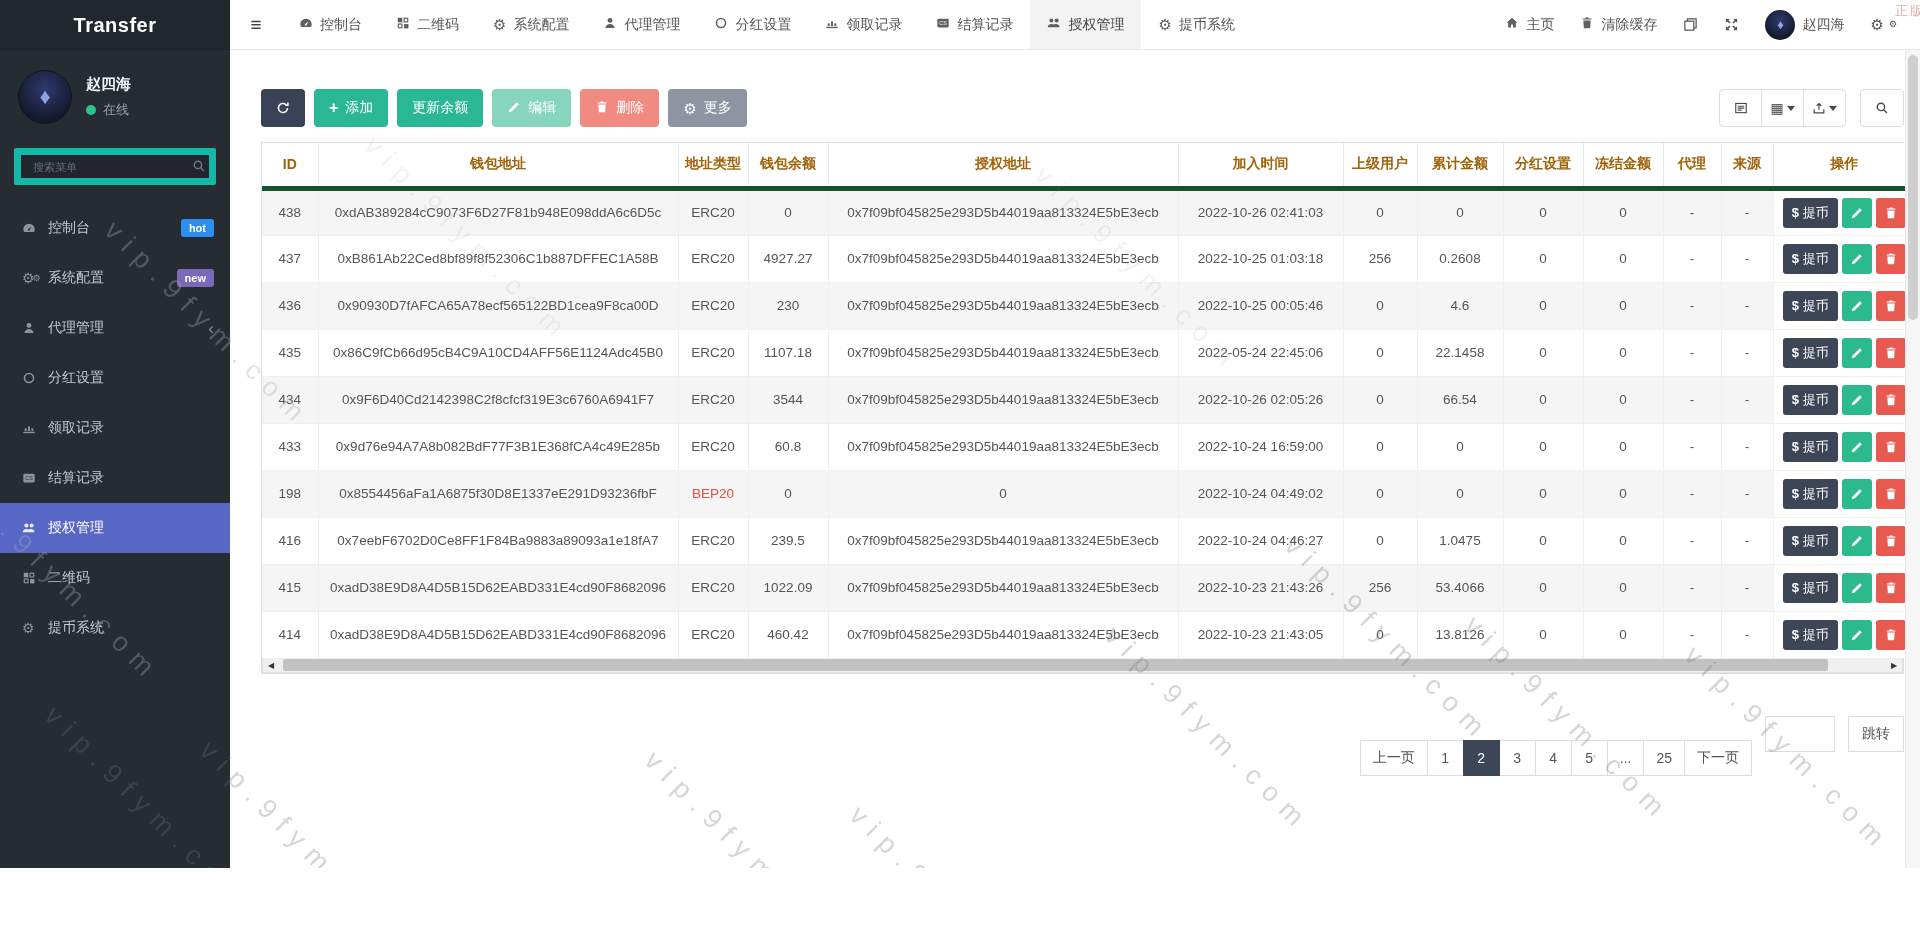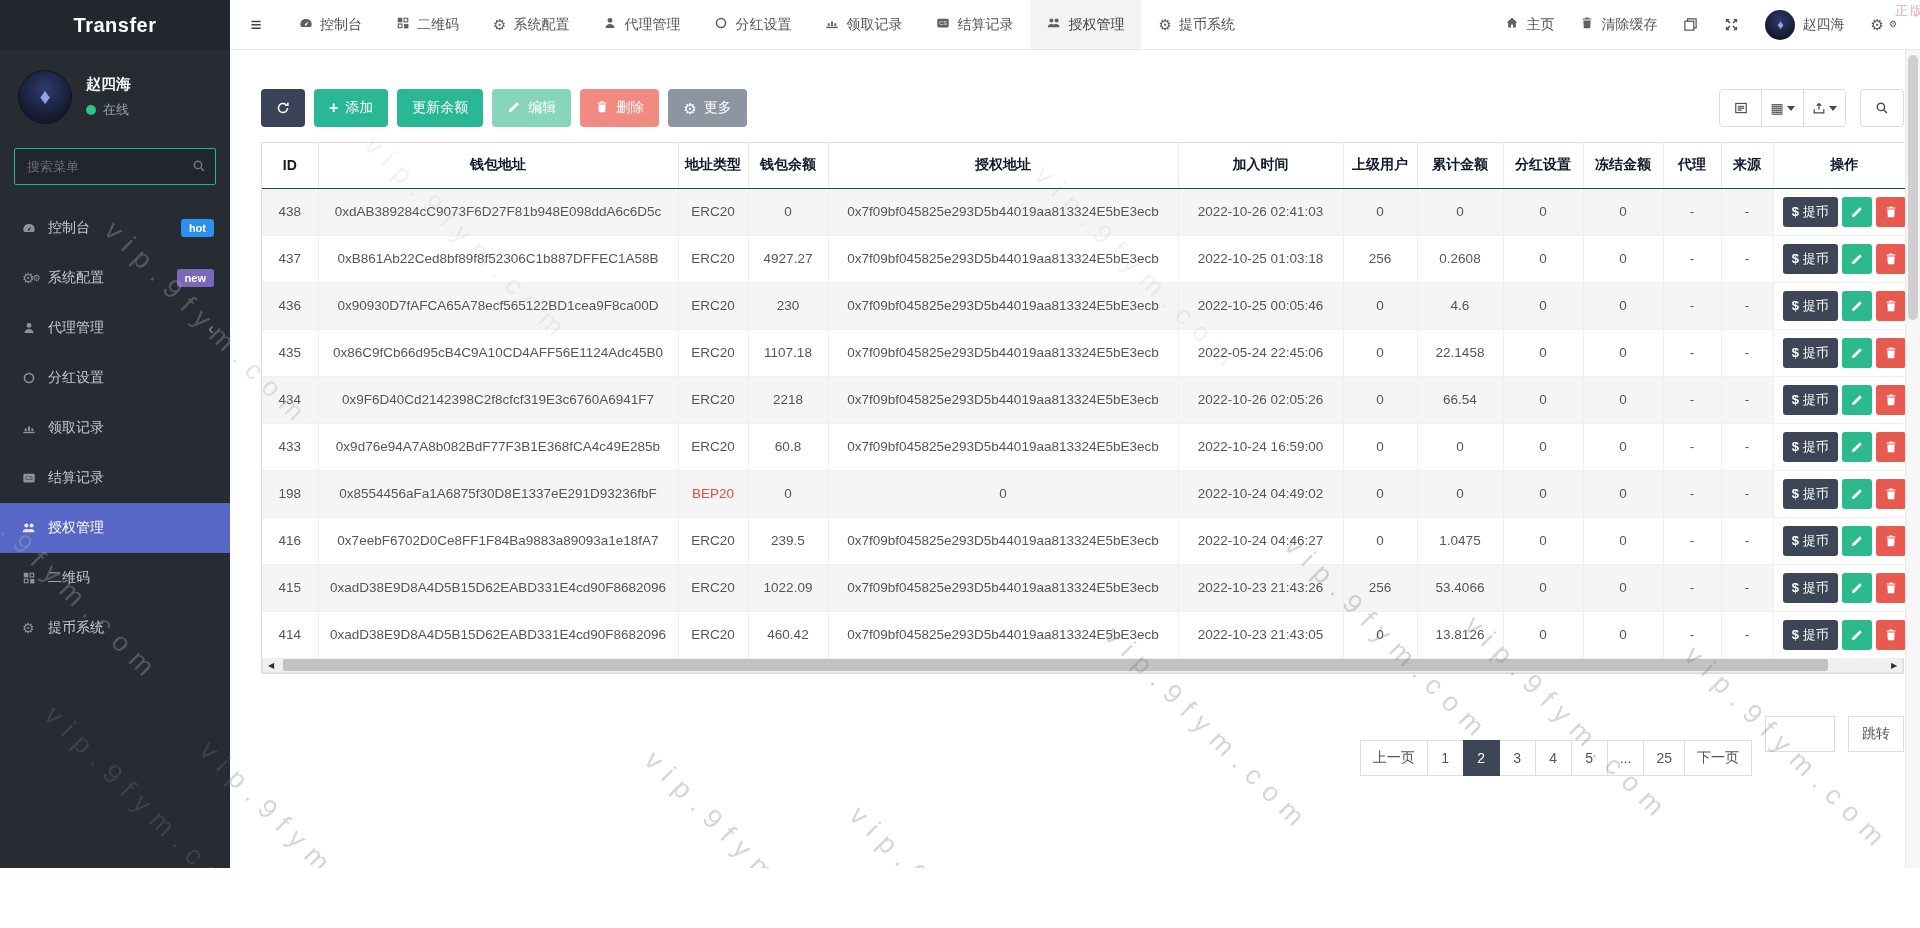--- a/index.html
+++ b/index.html
@@ -12,22 +12,22 @@
            display:flex; align-items:center; justify-content:center; letter-spacing:.5px; cursor:pointer; }
   .userpanel { display:flex; align-items:center; gap:14px; padding:20px 18px 16px 18px; }
   .avatar { width:54px; height:54px; border-radius:50%; flex:0 0 54px;
             background:radial-gradient(circle at 50% 35%, #2e3a6e 0%, #141a2c 70%);
             display:flex; align-items:center; justify-content:center; color:#8fa2e8; font-size:22px;
             border:1px solid #11151f; }
   .uname { color:#f2f4f6; font-size:15px; font-weight:bold; margin-bottom:7px; }
   .ustatus { display:flex; align-items:center; gap:7px; color:#97a0a9; font-size:13px; }
   .dot { width:10px; height:10px; border-radius:50%; background:#2bc48a; }
   .sb-search { position:relative; margin:8px 14px 18px 14px; }
-  .sb-search input { width:100%; height:37px; background:#22262c; border:1px solid #14b8a6; border-radius:2px;
-                     color:#aeb6be; font-size:13px; padding:0 34px 0 12px; outline:none; }
+  .sb-search input { width:100%; height:37px; background:#22262c; border:7px solid #14b8a6; border-radius:2px;
+                     color:#aeb6be; font-size:11px; padding:0 34px 0 12px; outline:none; }
   .sb-search input::placeholder { color:#646d77; }
   .sb-search .ic { position:absolute; right:10px; top:11px; color:#707a84; }
   .menu-item { display:flex; align-items:center; height:50px; padding:0 16px 0 22px;
                color:#c2c8ce; font-size:14px; cursor:pointer; }
   .menu-item .mi-icon { width:26px; color:#8b939b; display:inline-flex; align-items:center; font-size:14px; }
   .menu-item.active { background:#5867c6; color:#fff; }
   .menu-item.active .mi-icon { color:#e8ebff; }
   .badge { margin-left:auto; font-size:11px; font-weight:bold; color:#fff; border-radius:3px; padding:3px 8px; }
   .badge.hot { background:#2d8ff0; }
   .badge.new { background:#7a68b8; }
@@ -70,22 +70,22 @@
           display:flex; align-items:center; justify-content:center; gap:3px; cursor:pointer; margin-left:-1px; }
   .bgroup .gbtn:first-child { border-radius:4px 0 0 4px; margin-left:0; }
   .bgroup .gbtn:last-child { border-radius:0 4px 4px 0; }
   .gbtn.solo { border-radius:4px; margin-left:14px; width:44px; }
   .caret { width:0; height:0; border:4px solid transparent; border-top:5px solid #4a4a4a; margin-top:5px; }
   .grid-glyph { font-size:14px; line-height:1; }
 
   
   .tblwrap { margin-top:15px; border:1px solid #ddd; }
   table { width:100%; border-collapse:collapse; table-layout:fixed; }
-  th { height:45px; font-size:14px; color:#0f172a; font-weight:bold; border-right:1px solid #e9e9e9;
-       background:#fff; border-bottom:1px solid #14532d; text-align:center; }
+  th { height:45px; font-size:14px; color:#a16207; font-weight:bold; border-right:1px solid #e9e9e9;
+       background:#fff; border-bottom:5px solid #14532d; text-align:center; }
   th:last-child { border-right:none; }
   td { height:47px; font-size:13.5px; color:#555; text-align:center; border-right:1px solid #efefef;
        border-top:1px solid #f0f0f0; white-space:nowrap; overflow:hidden; text-overflow:ellipsis; padding:0 3px; }
   td:last-child { border-right:none; }
   tbody tr:nth-child(odd) td { background:#f5f5f5; }
   tbody tr:nth-child(odd) td.action { background:#fff; }
   td.action { background:#fff; border-left:1px solid #e2e2e2; box-shadow:-6px 0 6px -5px rgba(0,0,0,.18); }
   .bep20 { color:#e74c3c; }
   .abtn { height:30px; border:none; border-radius:3px; color:#fff; cursor:pointer; font-size:13px;
           display:inline-flex; align-items:center; justify-content:center; vertical-align:middle; }
@@ -546,21 +546,21 @@
                       <path d="M6.3 1.8h3.4l.5 1H13v1.3H3V2.8h2.8zM3.8 5h8.4l-.6 9H4.4z"></path>
                     </svg>
                   </button>
                 </td>
               </tr>
 
               <tr>
                 <td>434</td>
                 <td>0x9F6D40Cd2142398C2f8cfcf319E3c6760A6941F7</td>
                 <td><span>ERC20</span></td>
-                <td>2218</td>
+                <td>3544</td>
                 <td>0x7f09bf045825e293D5b44019aa813324E5bE3ecb</td>
                 <td>2022-10-26 02:05:26</td>
                 <td>0</td>
                 <td>66.54</td>
                 <td>0</td>
                 <td>0</td>
                 <td>-</td>
                 <td>-</td>
                 <td class="action">
                   <button class="abtn navy">

